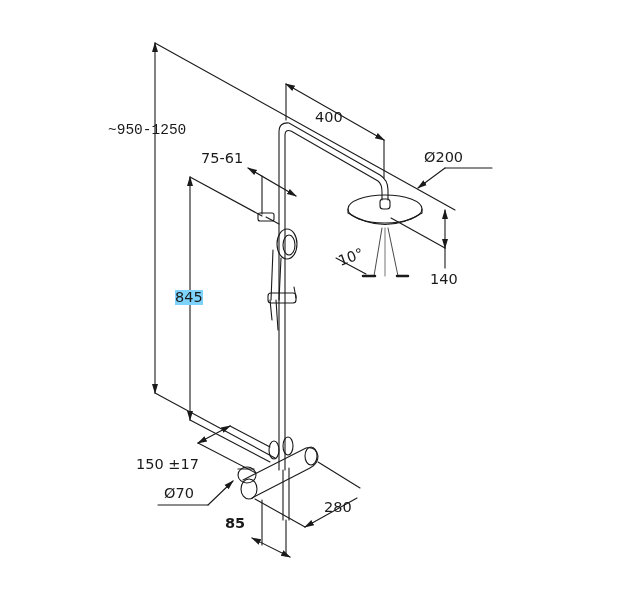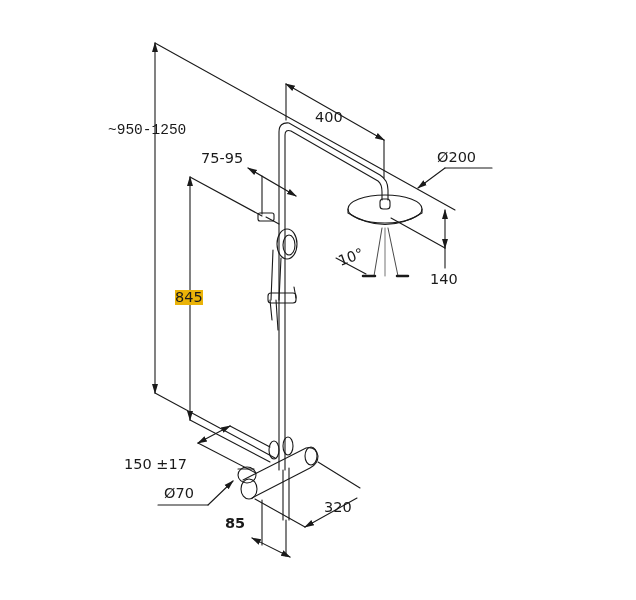--- a/index.html
+++ b/index.html
@@ -118,22 +118,22 @@
 
     <g>
       <line x1="252" y1="538" x2="290" y2="557" marker-start="url(#ah)" marker-end="url(#ah)"></line>
       <line x1="262" y1="500" x2="262" y2="545"></line>
       <line x1="286" y1="520" x2="286" y2="556"></line>
     </g>
   </svg>
 
   <div class="lbl" style="left:108px; top:123px;font-family:Liberation Mono, monospace;">~950-1250</div>
   <div class="lbl" style="left:315px; top:102px;margin-top:8px;">400</div>
-  <div class="lbl" style="left:437px; top:150px;">Ø200</div>
-  <div class="lbl" style="left:201px; top:151px;">75-95</div>
+  <div class="lbl" style="left:424px; top:150px;">Ø200</div>
+  <div class="lbl" style="left:201px; top:151px;">75-61</div>
   <div class="lbl" style="left:338px; top:250px; transform:rotate(-20deg);">10°</div>
   <div class="lbl" style="left:430px; top:272px;text-align:center;">140</div>
-  <div class="lbl" style="left:175px; top:290px; background:#eab308;">845</div>
-  <div class="lbl" style="left:124px; top:457px;">150 ±17</div>
+  <div class="lbl" style="left:175px; top:290px; background:#7dd3fc;">845</div>
+  <div class="lbl" style="left:136px; top:457px;">150 ±17</div>
   <div class="lbl" style="left:164px; top:486px;">Ø70</div>
-  <div class="lbl" style="left:324px; top:500px;">320</div>
+  <div class="lbl" style="left:324px; top:500px;">280</div>
   <div class="lbl" style="left:225px; top:516px;font-weight:bold;">85</div>
 </div>
 
 </body></html>

